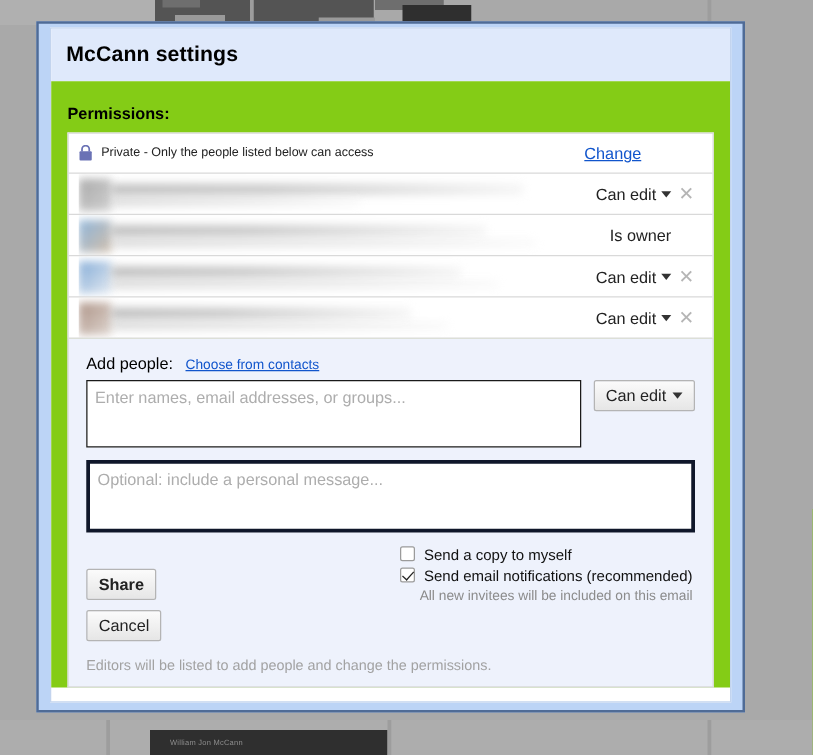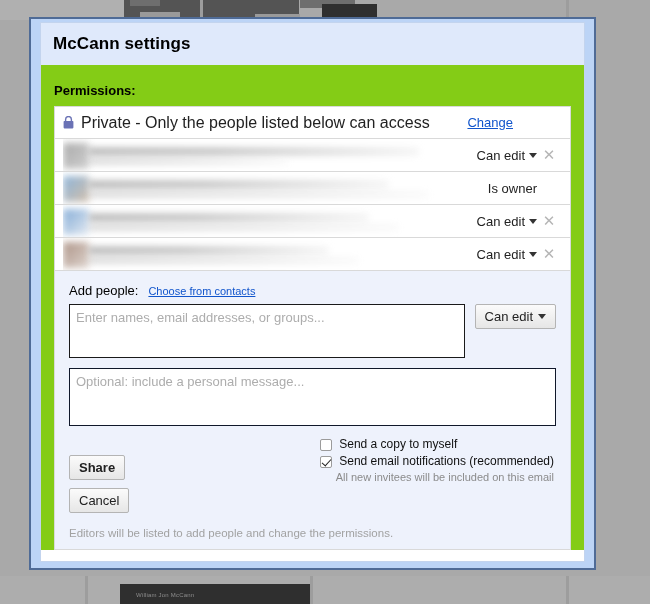--- a/index.html
+++ b/index.html
@@ -79,21 +79,21 @@
     padding: 0 9px 0 8px;
     position: relative;
     overflow: hidden;
   }
   .perm-row.header-row { height: 32px; }
 
   .lock-icon { width: 18px; flex: 0 0 18px; display: flex; align-items: center; }
   .lock-svg { display: block; }
 
   .perm-text {
-    font-size: 16px;
+    font-size: 10px;
     color: #222;
     flex: 1 1 auto;
     white-space: nowrap;
     overflow: hidden;
   }
   .change-link {
     font-size: 13px;
     color: #1155cc;
     text-decoration: underline;
     cursor: pointer;
@@ -203,42 +203,42 @@
     white-space: nowrap;
     display: inline-flex;
     align-items: center;
     gap: 5px;
   }
   .btn.primary { font-weight: bold; }
 
   #msg-input {
     margin-top: 10px;
     width: 100%; height: 58px;
-    border: 1px solid #0f172a;
+    border: 3px solid #0f172a;
     background: #fff;
     padding: 5px 6px;
     font-size: 13px;
     font-family: "Liberation Sans", sans-serif;
     color: #222;
     resize: none;
     outline: none;
     display: block;
   }
   #msg-input::placeholder { color: #adadad; }
 
   .opts-row {
     display: flex;
     justify-content: space-between;
     align-items: flex-start;
     margin-top: 11px;
   }
   .checks { text-align: left; padding-right: 2px; }
   .check-line {
     display: flex;
-    align-items: flex-end;
+    align-items: flex-start;
     gap: 7px;
     font-size: 12px;
     color: #111;
     margin-bottom: 3px;
     line-height: 14px;
   }
   .cbox {
     width: 12px; height: 12px;
     border: 1px solid #9b9b9b;
     background: #fff;

